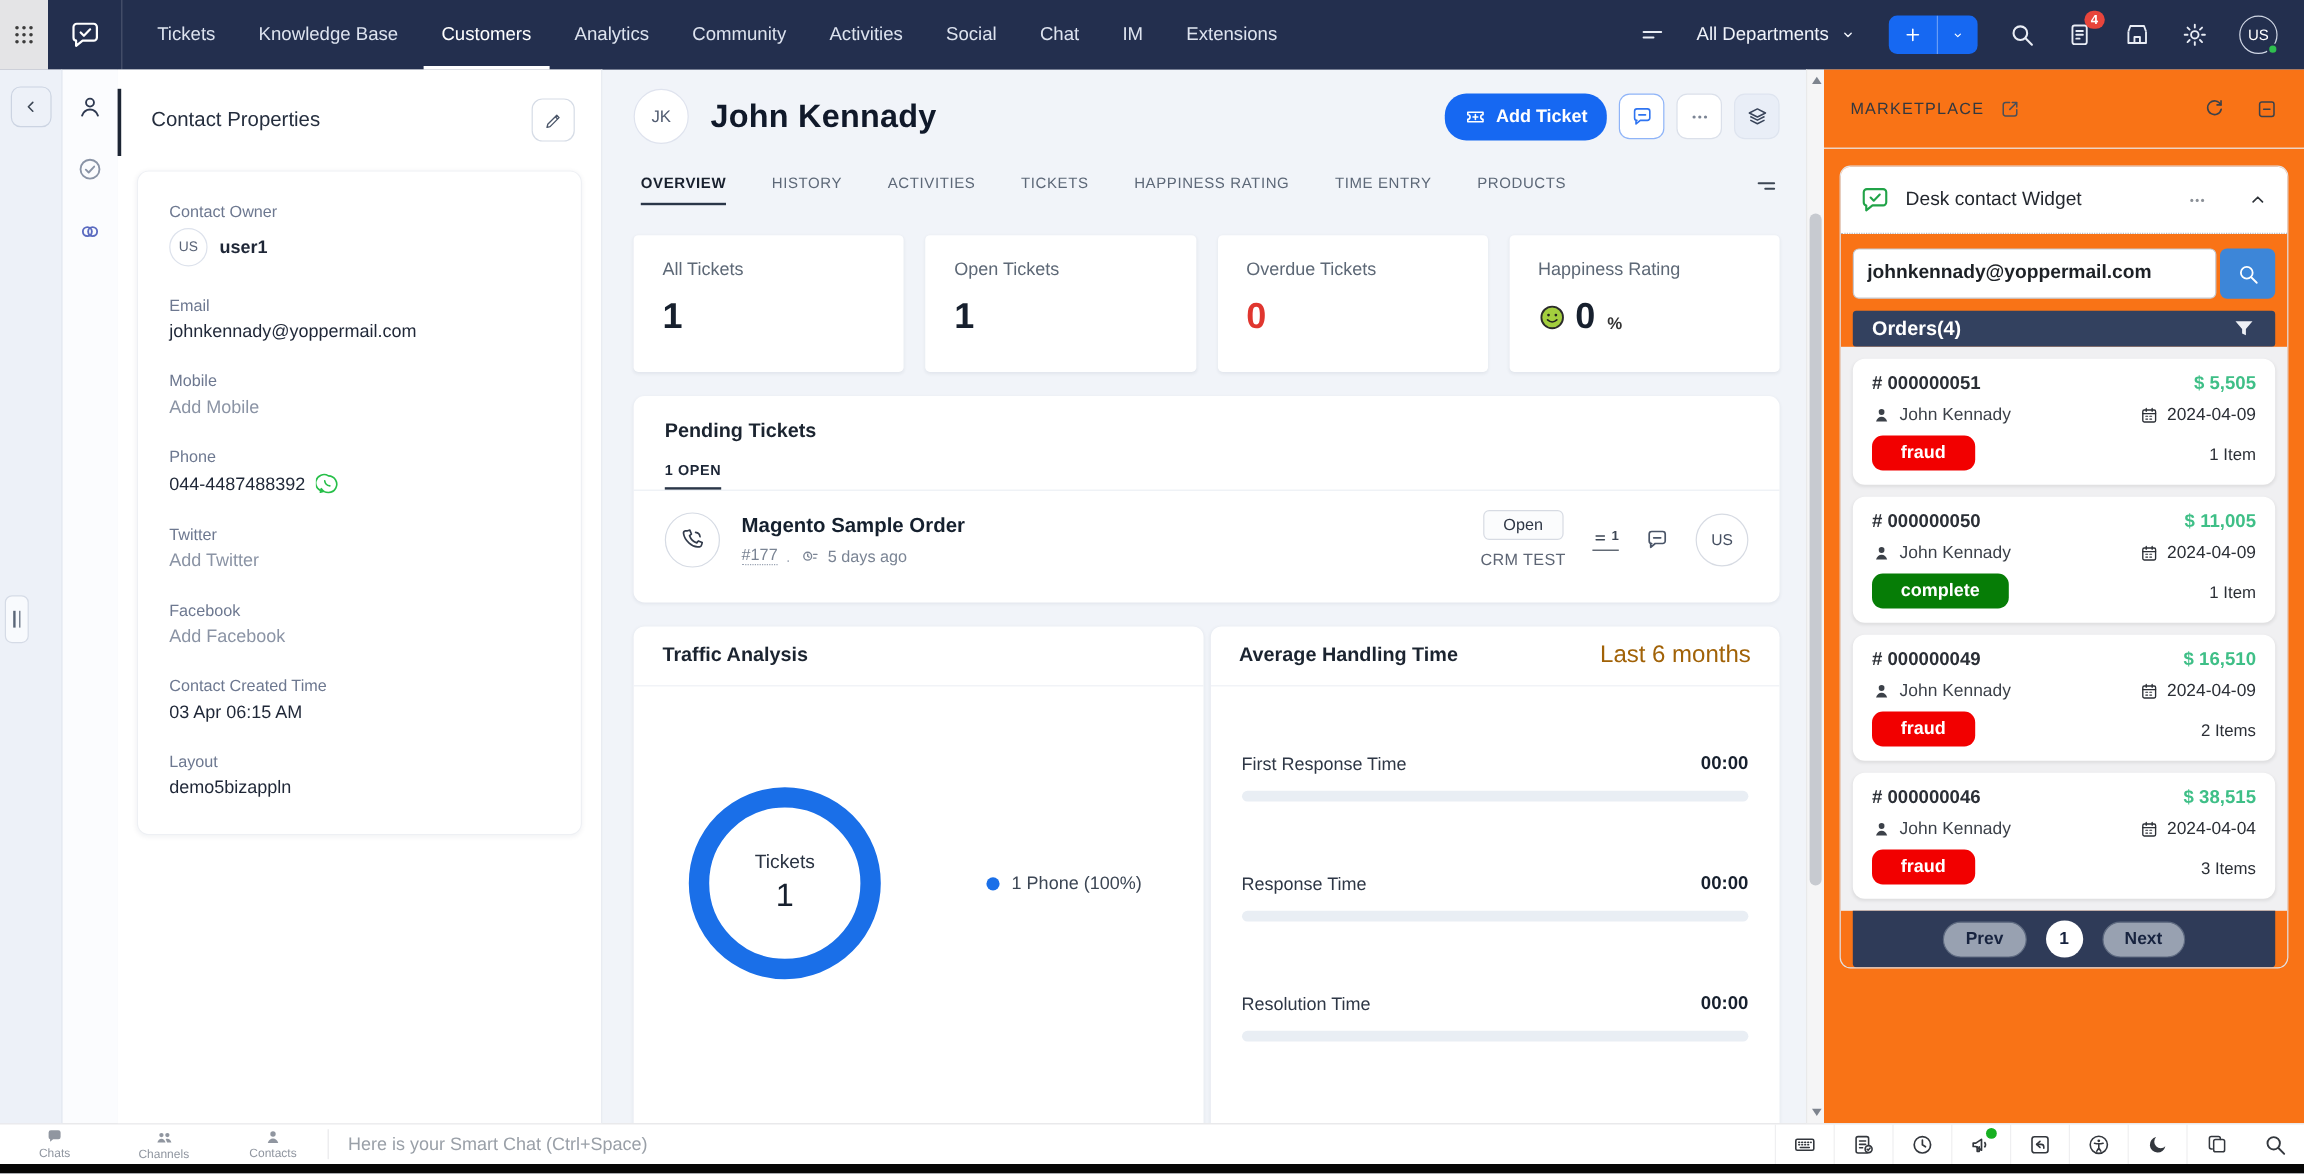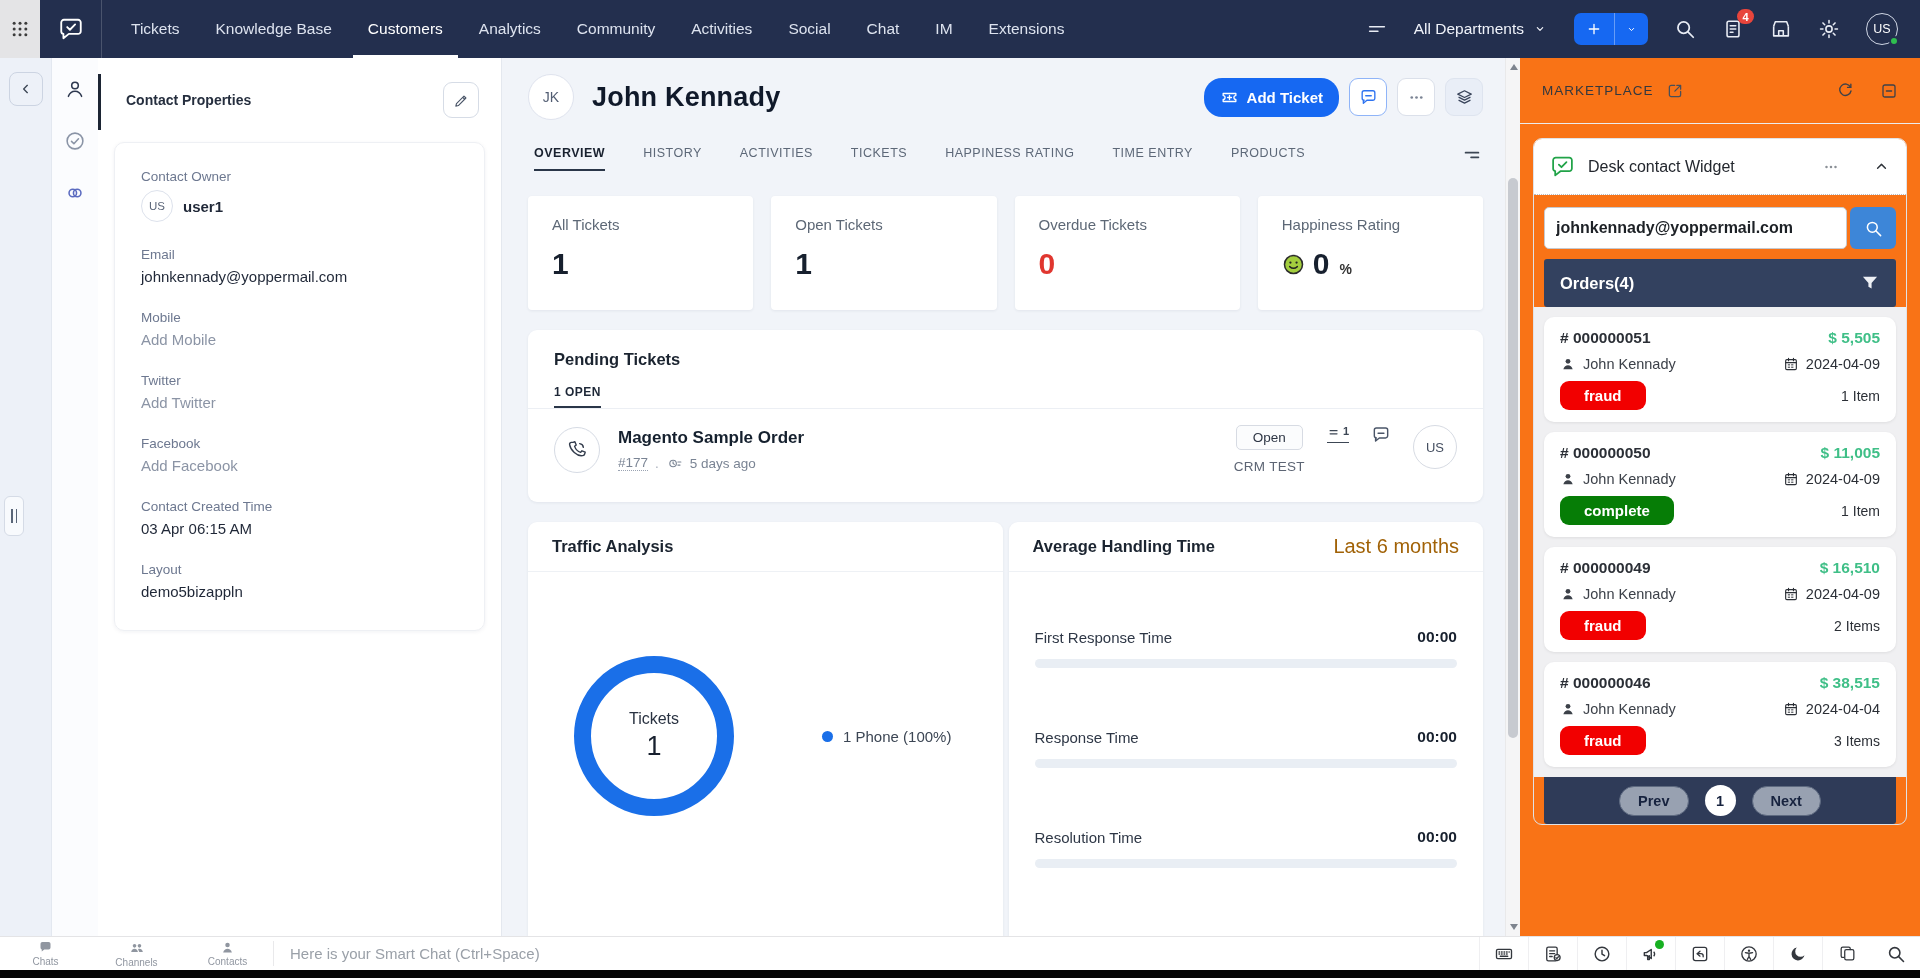--- a/index.html
+++ b/index.html
@@ -34,21 +34,21 @@
   .drag-handle{position:absolute;top:438px;left:4px;width:20px;height:40px;background:#f8fafd;border:1px solid #d5dbe6;border-radius:6px;display:flex;align-items:center;justify-content:center;gap:3px;cursor:pointer}
   .drag-handle i{display:block;width:1.6px;height:14px;background:#5a6678}
 
   .rail{flex:0 0 46px;background:#fbfcfe;display:flex;flex-direction:column;align-items:center;padding-top:20px;gap:30px}
   .rail .ricon{cursor:pointer}
 
   
   .props{flex:0 0 404px;background:#fff;border-right:1px solid #e4e8ef;position:relative;display:flex;flex-direction:column}
   .active-bar{position:absolute;left:0;top:16px;width:3px;height:56px;background:#1c2534}
   .props-head{display:flex;align-items:center;justify-content:space-between;padding:24px 22px 18px 28px}
-  .props-title{font-size:14px;font-weight:700;color:#252e3e}
+  .props-title{font-size:17px;font-weight:400;color:#252e3e}
   .editbtn{width:36px;height:36px;border:1px solid #d6dce6;border-radius:9px;background:#fff;display:flex;align-items:center;justify-content:center;color:#4a5568;cursor:pointer}
   .props-card{margin:6px 16px 0 16px;border:1px solid #eef0f4;border-radius:10px;box-shadow:0 1px 4px rgba(25,39,70,.06);padding:26px 26px 30px 26px}
   .fld{margin-bottom:25px}
   .fld .lab{font-size:13.5px;color:#6d7890;margin-bottom:6px}
   .fld .val{font-size:15px;color:#1f2737}
   .fld .val.muted{color:#8b94a5}
   .ownerrow{display:flex;align-items:center;gap:10px;margin-top:4px}
   .ownerrow .oav{width:32px;height:32px;border-radius:50%;border:1px solid #dde2ec;display:flex;align-items:center;justify-content:center;font-size:11.5px;color:#5b6578}
   .ownerrow .oname{font-size:15px;font-weight:700;color:#1f2737}
   .phonerow{display:flex;align-items:center;gap:9px}
@@ -82,21 +82,21 @@
   .ptitle{font-size:16.5px;font-weight:700;color:#1b2430}
   .ptab{display:inline-block;margin-top:16px;font-size:12px;letter-spacing:.5px;font-weight:600;color:#1d2737;padding-bottom:7px;border-bottom:2.5px solid #2a3648;cursor:pointer}
   .pdivider{height:1px;background:#eceff4;margin:0 -26px}
   .trow{display:flex;align-items:center;padding-top:16px}
   .ticon{width:46px;height:46px;border-radius:50%;border:1px solid #d6dbe4;display:flex;align-items:center;justify-content:center;color:#333c4c}
   .tinfo{margin-left:18px}
   .tsub{font-size:17px;font-weight:600;color:#15202e;cursor:pointer}
   .tmeta{display:flex;align-items:center;gap:7px;margin-top:7px;font-size:13.5px;color:#7a8494}
   .tmeta .tid{border-bottom:1px dotted #9aa3b2;cursor:pointer}
   .tmeta .dotsep{color:#aab1bd}
-  .trow-right{margin-left:auto;display:flex;align-items:flex-start;gap:22px}
+  .trow-right{margin-left:auto;display:flex;align-items:center;gap:22px}
   .statcol{display:flex;flex-direction:column;align-items:center;gap:9px}
   .openchip{border:1px solid #d7dbe3;background:#fbfcfd;border-radius:5px;padding:4px 16px;font-size:13.5px;color:#2e3645}
   .deptxt{font-size:13.5px;color:#5d6574;letter-spacing:.3px}
   .threads{display:flex;align-items:flex-start;color:#3c4654;cursor:pointer;border-bottom:1.5px solid #3c4654;padding-bottom:2px}
   .threads .tc{font-size:11px;font-weight:700;margin-left:1px}
   .combtn{color:#4a5568;cursor:pointer;display:flex}
   .tav{width:44px;height:44px;border-radius:50%;border:1px solid #d7dbe3;display:flex;align-items:center;justify-content:center;font-size:13px;color:#454f61}
 
   .brow{display:flex;gap:6px;margin-top:20px;flex:1;min-height:0}
   .bcard{flex:1;background:#fff;border-radius:9px 9px 0 0;box-shadow:0 1px 3px rgba(25,39,70,.07);overflow:hidden}
@@ -133,21 +133,21 @@
   .mhead-actions .mi{cursor:pointer;display:flex}
   .widget{margin:14px 13px 0 13px;border:1px solid #e1e2e6;border-radius:9px;overflow:hidden;display:flex;flex-direction:column}
   .whead{height:56px;display:flex;align-items:center;gap:13px;padding:0 16px;border-bottom:1.6px dotted #b9bcc2;background:#fff}
   .wlogo{color:#21a348;display:flex}
   .wtitle{font-size:16px;color:#23272e;font-weight:500}
   .whead .wdots{margin-left:auto;color:#8b9097;cursor:pointer;display:flex}
   .whead .wchev{margin-left:20px;color:#2e3339;cursor:pointer;display:flex}
   .searchrow{display:flex;align-items:stretch;padding:12px 10px 10px 10px;gap:3px}
   .searchrow input{flex:1;height:42px;border:1px solid #c6c9cf;border-radius:5px;font-size:16px;font-weight:600;color:#1d2126;padding:0 11px;font-family:"Liberation Sans",sans-serif;outline:none}
   .searchbtn{width:46px;height:42px;background:#3d86d8;border:none;border-radius:6px;color:#fff;display:flex;align-items:center;justify-content:center;cursor:pointer}
-  .ordershead{margin:0 10px;background:#33415f;border-radius:3px;height:48px;display:flex;align-items:center;justify-content:space-between;padding:0 16px}
+  .ordershead{margin:0 10px;background:#33415f;border-radius:3px;height:30px;display:flex;align-items:center;justify-content:space-between;padding:0 16px}
   .ordershead .ot{color:#fff;font-size:16.5px;font-weight:700}
   .ordershead .funnel{color:#eef0f5;cursor:pointer;display:flex}
   .orderslist{background:#f0f0f2;padding:10px;display:flex;flex-direction:column;gap:10px}
   .ocard{background:#fff;border-radius:10px;box-shadow:0 1px 3px rgba(0,0,0,.08);padding:12px 16px;display:grid;grid-template-columns:1fr auto;row-gap:9px;cursor:pointer}
   .oid{font-size:15.5px;font-weight:700;color:#2b2f36}
   .oamt{font-size:15.5px;font-weight:700;color:#3fbf87;text-align:right}
   .ocust{display:flex;align-items:center;gap:7px;font-size:14.5px;color:#3c4149}
   .odate{display:flex;align-items:center;gap:7px;font-size:14.5px;color:#2b2f36;justify-content:flex-end}
   .opill{justify-self:start;color:#fff;font-size:15px;font-weight:700;border-radius:9px;padding:6px 24px}
   .oitems{font-size:14px;color:#2b2f36;text-align:right;align-self:center}
@@ -533,20 +533,31 @@
             <span class="oname">user1</span>
           </div>
         </div>
         <div class="fld">
           <div class="lab">Email</div>
           <div class="val">johnkennady@yoppermail.com</div>
         </div>
         <div class="fld">
           <div class="lab">Mobile</div>
           <div class="val muted">Add Mobile</div>
+        </div>
+        <div class="fld">
+          <div class="lab">Phone</div>
+          <div class="phonerow">
+            <span class="val">044-4487488392</span>
+            <span class="wa">
+                <svg class="ic" width="19" height="19">
+                  <use href="#i-wa"></use>
+                </svg>
+              </span>
+          </div>
         </div>
         <div class="fld">
           <div class="lab">Twitter</div>
           <div class="val muted">Add Twitter</div>
         </div>
         <div class="fld">
           <div class="lab">Facebook</div>
           <div class="val muted">Add Facebook</div>
         </div>
         <div class="fld">

